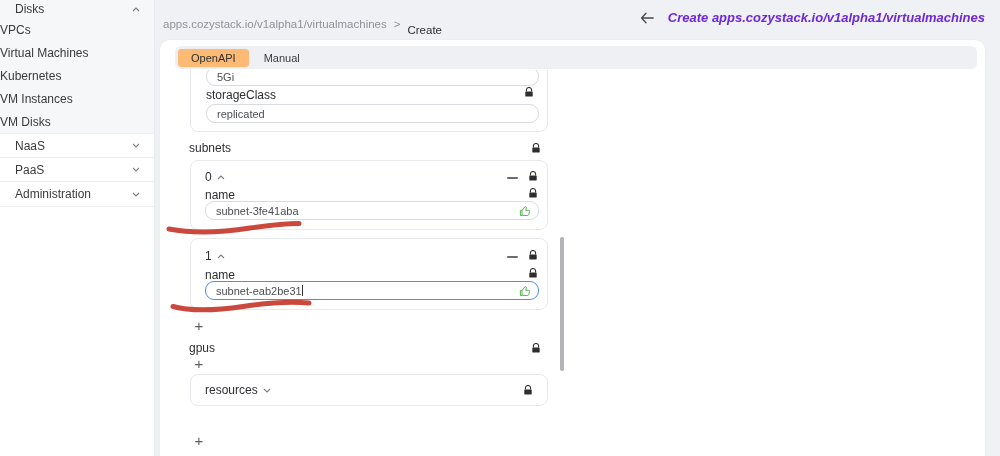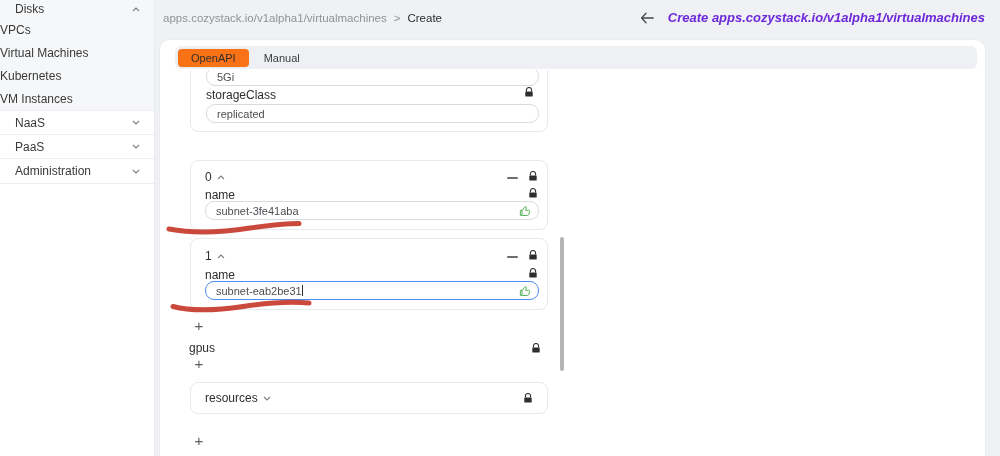--- a/index.html
+++ b/index.html
@@ -12,28 +12,28 @@
   .sb-row { display:flex; align-items:center; justify-content:space-between; padding:0 14px 0 15px; font-size:12px; color:#3a3a3a; border-bottom:1px solid #eeeef1; cursor:pointer; }
   .sb-sub-item { display:flex; align-items:center; height:23px; font-size:12px; color:#3a3a3a; cursor:pointer; }
   .sb-marketplace { height:27px; padding-left:29px; }
   .sb-group { background:#f6f7f9; border-bottom:1px solid #eeeef1; }
   .sb-group-header { display:flex; align-items:center; justify-content:space-between; height:18px; padding:0 14px 0 15px; font-size:12px; color:#3a3a3a; cursor:pointer; }
   .sb-plain { height:24px; }
   .sb-last { height:25px; }
 
   
   .breadcrumb { position:absolute; left:163px; top:12px; font-size:11.5px; color:#8f9296; display:flex; gap:7px; align-items:center; z-index:4; }
-  .breadcrumb .crumb-current { color:#2b2d30; }
+  .breadcrumb .crumb-current { color:#2b2d30;margin-top:12px; }
   .page-title-wrap { position:absolute; right:15px; top:10px; display:flex; align-items:center; gap:14px; z-index:4; }
   .page-title { font-size:13px; font-weight:600; color:#6d28d9;font-style:italic; }
 
   
   .card { position:absolute; left:160px; top:40px; width:825px; height:416px; background:#fff; border-radius:10px 10px 0 0; box-shadow:0 0 0 1px #ecedf1; z-index:3; }
   .tabs { position:absolute; left:15px; top:6px; width:802px; height:23px; background:#eef0f3; border-radius:6px; display:flex; align-items:center; }
-  .tab-active { margin-left:3px; height:18px; display:flex; align-items:center; padding:0 13px; background:#f97316; border-radius:4px; font-size:11px; color:#2f2f2f; box-shadow:0 0 1px rgba(0,0,0,.12); cursor:pointer; }
+  .tab-active { margin-left:3px; height:18px; display:flex; align-items:center; padding:0 13px; background:#fdba74; border-radius:4px; font-size:11px; color:#2f2f2f; box-shadow:0 0 1px rgba(0,0,0,.12); cursor:pointer; }
   .tab-plain { padding:0 15px; font-size:11px; color:#3c3c3c; cursor:pointer; }
 
   
   .form-viewport { position:absolute; left:0; top:30px; width:400px; height:386px; overflow:hidden; }
   .fcard { position:absolute; background:#fff; border:1px solid #e7e9ed; border-radius:8px; }
   .input { position:absolute; height:19px; border:1px solid #d9dbe0; border-radius:9px; display:flex; align-items:center; padding:0 10px; font-size:11px; color:#4c4e52; background:#fff; }
   .input-focused { border:1px solid #4c8df5; }
   .flabel { font-size:12px; color:#2c2e31; }
   .label-row { position:absolute; display:flex; align-items:center; justify-content:space-between; width:352px; height:14px; }
   .hdr { position:absolute; display:flex; align-items:center; gap:5px; font-size:12px; color:#2c2e31; }
@@ -90,20 +90,21 @@
           <svg width="8" height="5" viewBox="0 0 8 5">
               <polyline points="1,4 4,1 7,4" fill="none" stroke="#7d7f83" stroke-width="1.1"></polyline>
             </svg>
         </span>
       </div>
       <div id="iaas-children">
           <div class="sb-sub-item">VPCs</div>
           <div class="sb-sub-item">Virtual Machines</div>
           <div class="sb-sub-item">Kubernetes</div>
           <div class="sb-sub-item">VM Instances</div>
+          <div class="sb-sub-item">VM Disks</div>
         </div>
     </div>
     <div class="sb-row sb-plain">
       <span>NaaS</span>
       <span>
         <svg width="8" height="5" viewBox="0 0 8 5">
             <polyline points="1,1 4,4 7,1" fill="none" stroke="#7d7f83" stroke-width="1.1"></polyline>
           </svg>
       </span>
     </div>
@@ -162,20 +163,29 @@
           <svg width="10" height="11" viewBox="0 0 10 11">
               <path d="M2.4 4.6V3.1a2.6 2.6 0 015.2 0v1.5" fill="none" stroke="#2e2e2e" stroke-width="1.1"></path>
               <rect x="1.3" y="4.6" width="7.4" height="5" rx="0.9" fill="#2e2e2e"></rect>
             </svg>
         </span>
         <div class="input" style="left:15px; top:68px; width:333px;">
           <span>replicated</span>
         </div>
       </div>
 
+      <div class="label-row" style="left:29px; top:71px;">
+        <span class="flabel">subnets</span>
+        <span>
+          <svg width="10" height="11" viewBox="0 0 10 11">
+              <path d="M2.4 4.6V3.1a2.6 2.6 0 015.2 0v1.5" fill="none" stroke="#2e2e2e" stroke-width="1.1"></path>
+              <rect x="1.3" y="4.6" width="7.4" height="5" rx="0.9" fill="#2e2e2e"></rect>
+            </svg>
+        </span>
+      </div>
 
       <div class="fcard" style="left:30px; top:90px; width:358px; height:70px;">
         <div class="hdr" style="left:14px; top:9px;">
           <span>0</span>
           <span>
             <svg width="8" height="5" viewBox="0 0 8 5">
                 <polyline points="1,4 4,1 7,4" fill="none" stroke="#7d7f83" stroke-width="1.1"></polyline>
               </svg>
           </span>
         </div>
@@ -245,21 +255,21 @@
         <span class="flabel">gpus</span>
         <span>
           <svg width="10" height="11" viewBox="0 0 10 11">
               <path d="M2.4 4.6V3.1a2.6 2.6 0 015.2 0v1.5" fill="none" stroke="#2e2e2e" stroke-width="1.1"></path>
               <rect x="1.3" y="4.6" width="7.4" height="5" rx="0.9" fill="#2e2e2e"></rect>
             </svg>
         </span>
       </div>
       <div class="add-btn" style="left:30px; top:284px;">+</div>
 
-      <div class="fcard" style="left:30px; top:312px; width:358px; height:32px;">
+      <div class="fcard" style="left:30px; top:304px; width:358px; height:32px;">
         <div class="resources-inner">
           <span class="res-left">
             <span>resources</span>
             <span>
               <svg width="8" height="5" viewBox="0 0 8 5">
                   <polyline points="1,1 4,4 7,1" fill="none" stroke="#7d7f83" stroke-width="1.1"></polyline>
                 </svg>
             </span>
           </span>
           <span>

